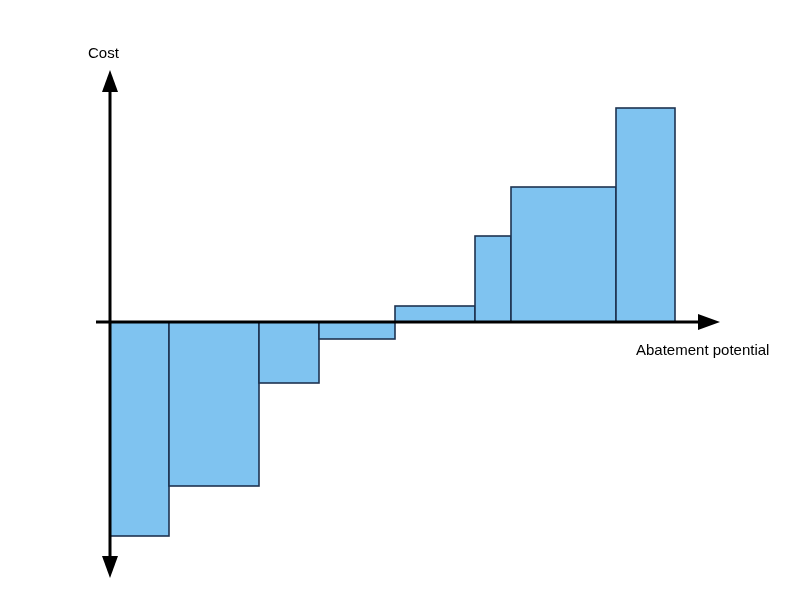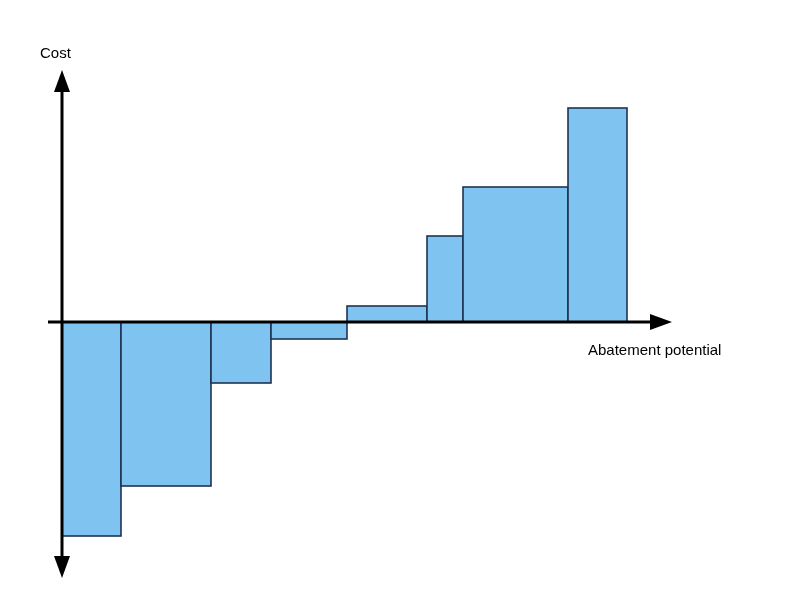--- a/index.html
+++ b/index.html
@@ -12,20 +12,21 @@
     width: 793px;
     height: 606px;
     font-family: "Liberation Sans", sans-serif;
     overflow: hidden;
   }
   #chart-root {
     position: relative;
     width: 673px;
     height: 606px;
     background: #14b8a6;
+    margin-left: 48px;
   }
   #mac-curve-svg {
     position: absolute;
     left: 0;
     top: 0;
     width: 793px;
     height: 606px;
     display: block;
   }
   .axis-title {

